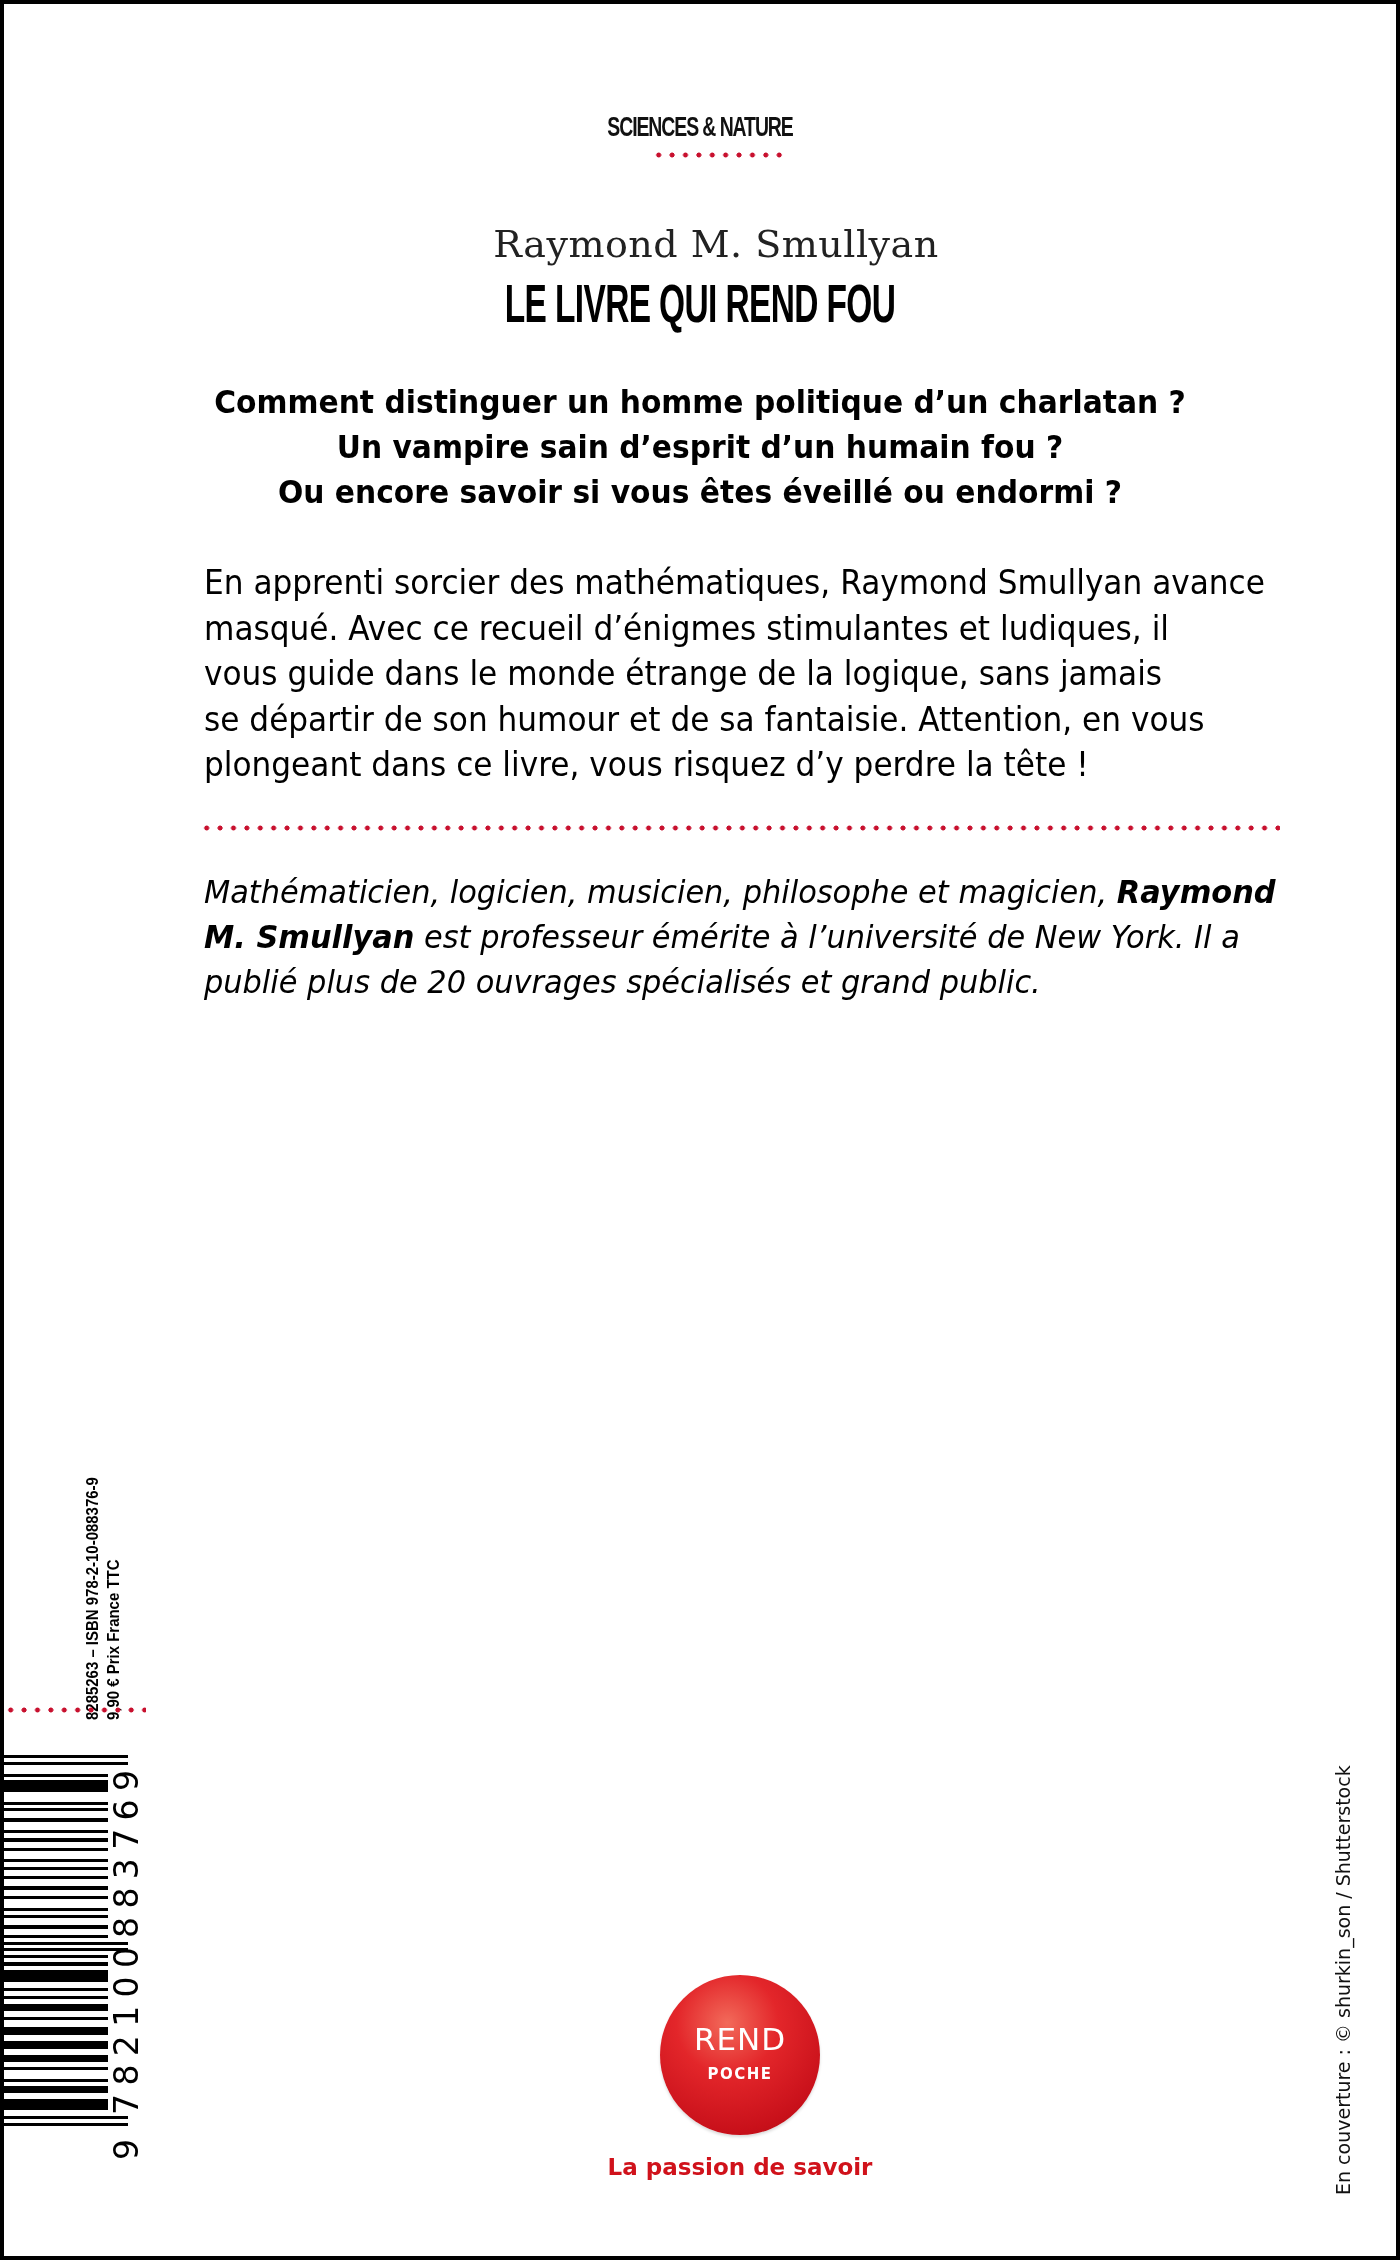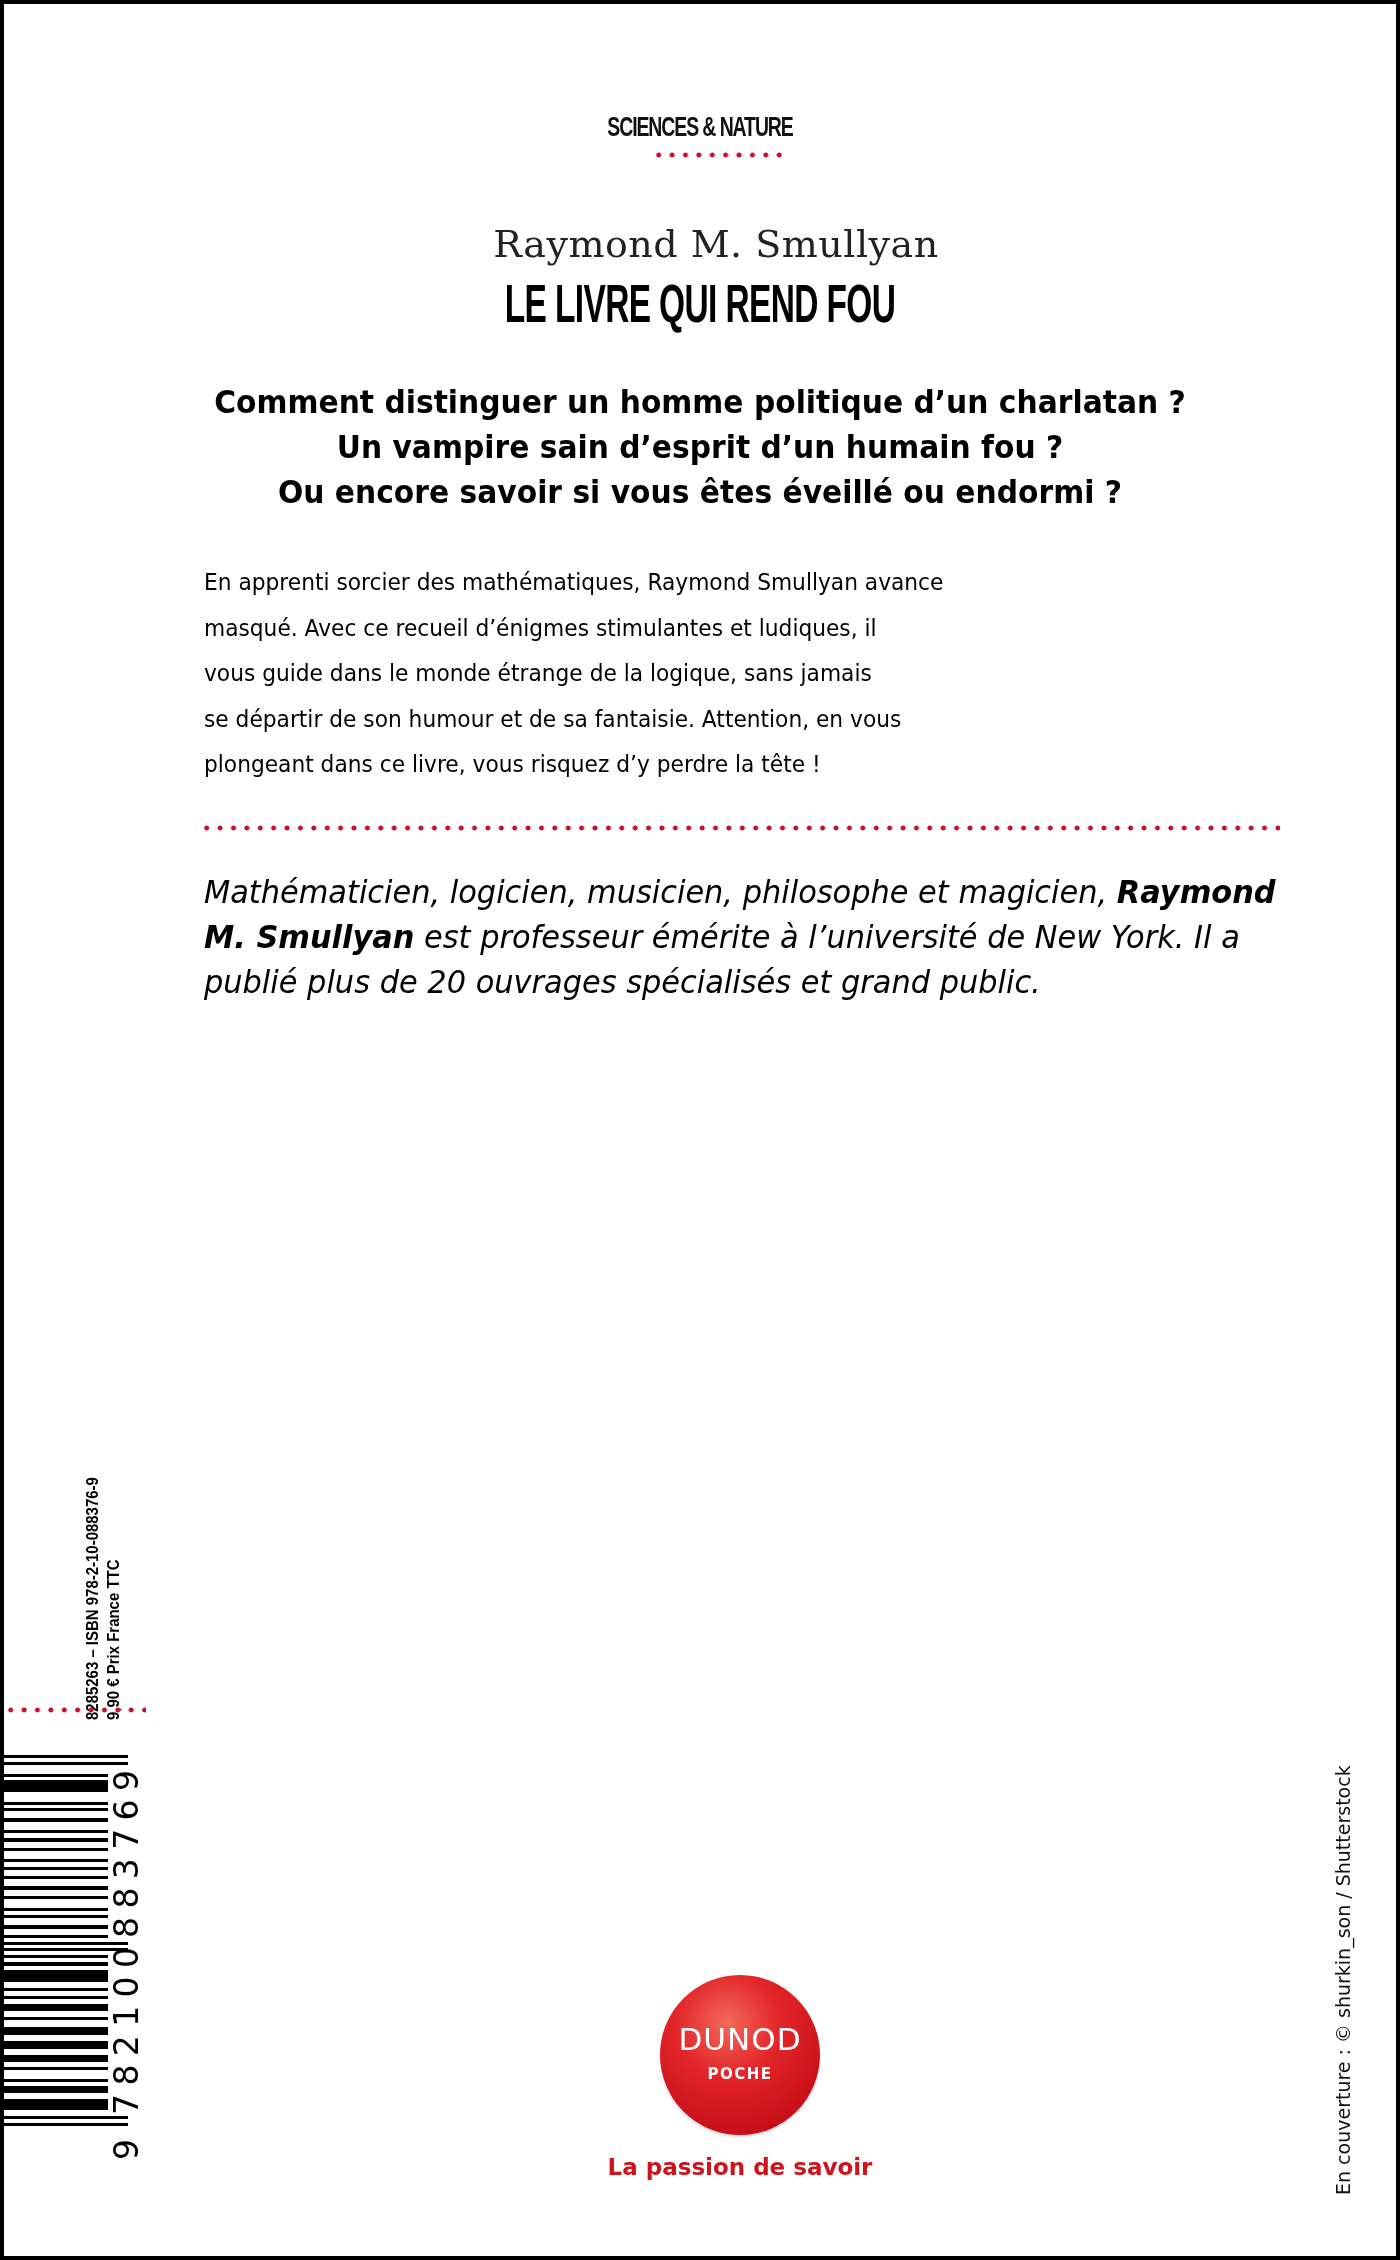--- a/index.html
+++ b/index.html
@@ -7,21 +7,21 @@
   .page { position:absolute; left:4px; top:4px; width:1392px; height:2252px; background:#fff; }
   .abs { position:absolute; }
   .series { left:0; width:1400px; top:112px; text-align:center; font-family:"Liberation Sans", sans-serif; font-weight:bold; font-size:27px; letter-spacing:-1.5px; transform:scaleX(0.72); color:#111; }
   .dots { position:absolute; height:6px;
     background-image: radial-gradient(circle, #c8102e 2.2px, transparent 2.8px);
     background-size: 13.4px 6px; background-repeat: repeat-x; }
   .author { left:16px; width:1400px; top:222px; text-align:center; font-family:"DejaVu Serif", serif; font-size:38px; color:#222; letter-spacing:0.5px; }
   .title { left:0; width:1400px; top:276px; text-align:center; font-family:"Liberation Sans", sans-serif; font-weight:bold; font-size:54px; color:#000; transform:scaleX(0.62); letter-spacing:-1px; line-height:1; }
   .questions { left:0; width:1400px; top:380px; text-align:center; font-family:"DejaVu Sans", sans-serif; font-weight:bold; font-size:32px; line-height:45px; color:#000; transform:scaleX(0.93); transform-origin:center top; }
   .questions div { white-space:nowrap; }
-  .desc { left:204px; width:1072px; top:560px; font-family:"DejaVu Sans", sans-serif; font-size:23px; line-height:45.5px; color:#000; text-align:justify; }
+  .desc { left:204px; width:1072px; top:560px; font-family:"DejaVu Sans", sans-serif; font-size:33px; line-height:45.5px; color:#000; text-align:justify; }
   .desc div { white-space:nowrap; transform:scaleX(0.945); transform-origin:left top; }
   .bio { left:204px; width:1075px; top:870px; font-family:"DejaVu Sans", sans-serif; font-style:italic; font-size:32px; line-height:45px; color:#000; }
   .bio div { white-space:nowrap; transform:scaleX(0.95); transform-origin:left top; }
   .bio b { font-weight:bold; }
   .isbn { left:82px; top:1360px; width:360px; height:60px; transform-origin:0 0; transform:rotate(-90deg) translate(-360px,0); font-family:"Liberation Sans", sans-serif; font-weight:bold; font-size:17px; line-height:21px; color:#000; }
   .isbn div { white-space:nowrap; transform:scaleX(0.88); transform-origin:left top; }
   .barcode { left:0; top:1755px; width:150px; height:400px; }
   .credit { left:1327px; top:1755px; width:440px; height:32px; transform-origin:0 0; transform:rotate(-90deg) translate(-440px,0); font-family:"DejaVu Sans", sans-serif; font-size:19px; line-height:32px; color:#111; white-space:nowrap; }
   .logo { left:660px; top:1975px; width:160px; height:160px; border-radius:50%;
     background: radial-gradient(circle at 42% 30%, #f26a5a 0%, #e3262a 35%, #c8101a 75%, #a50a12 100%);
@@ -112,18 +112,18 @@
   </g>
 </svg>
 
 <svg class="abs" style="left:108px; top:1755px;" width="40" height="420" viewBox="0 0 40 420">
   <text x="0" y="0" transform="translate(30,183) rotate(-90)" font-family="DejaVu Sans, sans-serif" font-size="33" fill="#000" textLength="168" lengthAdjust="spacing">883769</text>
   <text x="0" y="0" transform="translate(30,360) rotate(-90)" font-family="DejaVu Sans, sans-serif" font-size="33" fill="#000" textLength="168" lengthAdjust="spacing">782100</text>
   <text x="0" y="0" transform="translate(30,405) rotate(-90)" font-family="DejaVu Sans, sans-serif" font-size="33" fill="#000">9</text>
 </svg>
 
 <div class="abs logo">
-  <div class="logo-t1">DUNOD</div>
+  <div class="logo-t1">REND</div>
   <div class="logo-t2">POCHE</div>
 </div>
 <div class="abs tagline">La passion de savoir</div>
 
 <div class="abs credit">En couverture : © shurkin_son / Shutterstock</div>
 
 </body></html>

